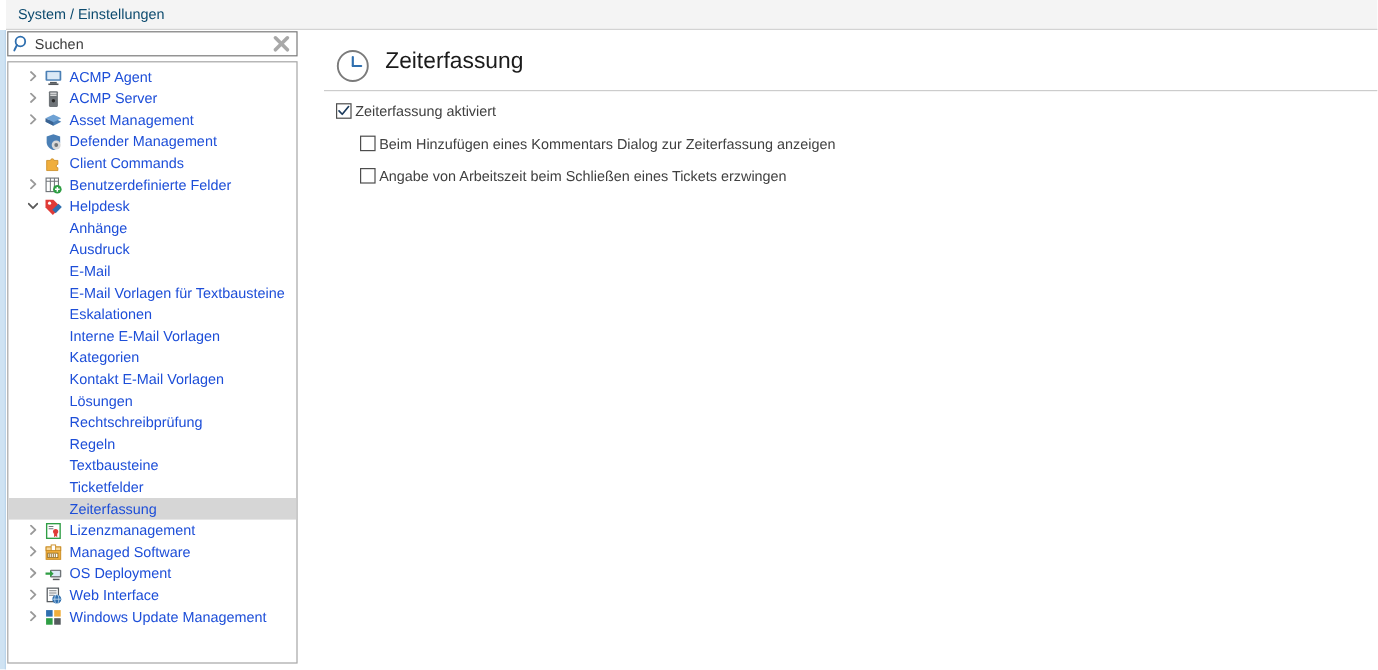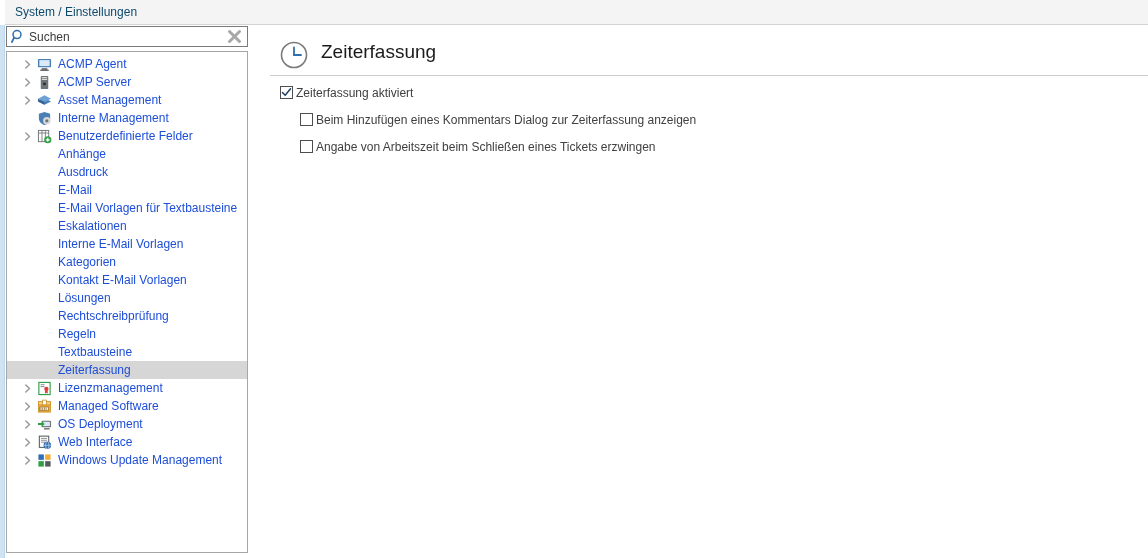--- a/index.html
+++ b/index.html
@@ -251,36 +251,54 @@
             <path d="M1 6 L8 9.5 L8 12.5 L1 9 Z" fill="#3a6392"></path>
           </svg></span>
         <span class="tree-label">Asset Management</span>
       </div>
       <div class="tree-row">
         <span class="tree-icon"><svg width="15" height="15" viewBox="0 0 16 16">
             <path d="M8 1 L14 3 L14 8 C14 11.5 11 14 8 15 C5 14 2 11.5 2 8 L2 3 Z" fill="#4a7fb5"></path>
             <circle cx="10.5" cy="10.5" r="4" fill="#d8d8d8"></circle>
             <circle cx="10.5" cy="10.5" r="1.7" fill="#6f7478"></circle>
           </svg></span>
-        <span class="tree-label">Interne Management</span>
+        <span class="tree-label">Defender Management</span>
+      </div>
+      <div class="tree-row">
+        <span class="tree-icon"><svg width="15" height="15" viewBox="0 0 16 16">
+            <path d="M2 5 h3.5 a1.5 1.5 0 1 1 3 0 H12 v3.5 a1.5 1.5 0 1 0 0 3 V14 H2 Z" fill="#f0ae3c"></path>
+            <path d="M2 5 h3.5 a1.5 1.5 0 1 1 3 0 H12 v3.5 a1.5 1.5 0 1 0 0 3 V14 H2 Z" fill="none" stroke="#c98a1f" stroke-width="0.7"></path>
+          </svg></span>
+        <span class="tree-label">Client Commands</span>
       </div>
       <div class="tree-row">
         <span class="tree-arrow"><svg width="9" height="9" viewBox="0 0 9 9" style="vertical-align:middle">
             <path d="M2.8 1 L6.5 4.5 L2.8 8" fill="none" stroke="currentColor" stroke-width="1.5" stroke-linecap="round" stroke-linejoin="round"></path>
           </svg></span>
         <span class="tree-icon"><svg width="15" height="15" viewBox="0 0 16 16">
             <rect x="1.5" y="1.5" width="11" height="12" fill="#ffffff" stroke="#6f7478" stroke-width="1"></rect>
             <line x1="1.5" y1="4.3" x2="12.5" y2="4.3" stroke="#6f7478" stroke-width="0.9"></line>
             <line x1="5.3" y1="1.5" x2="5.3" y2="13.5" stroke="#6f7478" stroke-width="0.9"></line>
             <line x1="8.9" y1="1.5" x2="8.9" y2="13.5" stroke="#6f7478" stroke-width="0.9"></line>
             <circle cx="11.5" cy="11.5" r="3.8" fill="#2f9e44"></circle>
             <path d="M11.5 9.4 v4.2 M9.4 11.5 h4.2" stroke="#fff" stroke-width="1.3"></path>
           </svg></span>
         <span class="tree-label">Benutzerdefinierte Felder</span>
       </div>
+      <div class="tree-row">
+        <span class="tree-arrow open"><svg width="9" height="9" viewBox="0 0 9 9" style="vertical-align:middle">
+            <path d="M1 2.8 L4.5 6.5 L8 2.8" fill="none" stroke="currentColor" stroke-width="1.5" stroke-linecap="round" stroke-linejoin="round"></path>
+          </svg></span>
+        <span class="tree-icon"><svg width="15" height="15" viewBox="0 0 16 16">
+            <path d="M8.5 1 L15 7.5 L8 14.5 L1.5 8 L1.5 1 Z" fill="#e03b37" transform="translate(-0.5,0.5)"></path>
+            <circle cx="4.6" cy="4.6" r="1.4" fill="#ffffff"></circle>
+            <path d="M12.5 5 L15.5 8 L10 13.5 L7 10.5 Z" fill="#2f6faf"></path>
+          </svg></span>
+        <span class="tree-label">Helpdesk</span>
+      </div>
       <div class="tree-row child">
         <span class="tree-label">Anhänge</span>
       </div>
       <div class="tree-row child">
         <span class="tree-label">Ausdruck</span>
       </div>
       <div class="tree-row child">
         <span class="tree-label">E-Mail</span>
       </div>
       <div class="tree-row child">
@@ -302,20 +320,23 @@
         <span class="tree-label">Lösungen</span>
       </div>
       <div class="tree-row child">
         <span class="tree-label">Rechtschreibprüfung</span>
       </div>
       <div class="tree-row child">
         <span class="tree-label">Regeln</span>
       </div>
       <div class="tree-row child">
         <span class="tree-label">Textbausteine</span>
+      </div>
+      <div class="tree-row child">
+        <span class="tree-label">Ticketfelder</span>
       </div>
       <div class="tree-row child selected">
         <span class="tree-label">Zeiterfassung</span>
       </div>
       <div class="tree-row">
         <span class="tree-arrow"><svg width="9" height="9" viewBox="0 0 9 9" style="vertical-align:middle">
             <path d="M2.8 1 L6.5 4.5 L2.8 8" fill="none" stroke="currentColor" stroke-width="1.5" stroke-linecap="round" stroke-linejoin="round"></path>
           </svg></span>
         <span class="tree-icon"><svg width="15" height="15" viewBox="0 0 16 16">
             <rect x="2" y="1.5" width="12" height="13" fill="#ffffff" stroke="#2f9e44" stroke-width="1.2"></rect>

